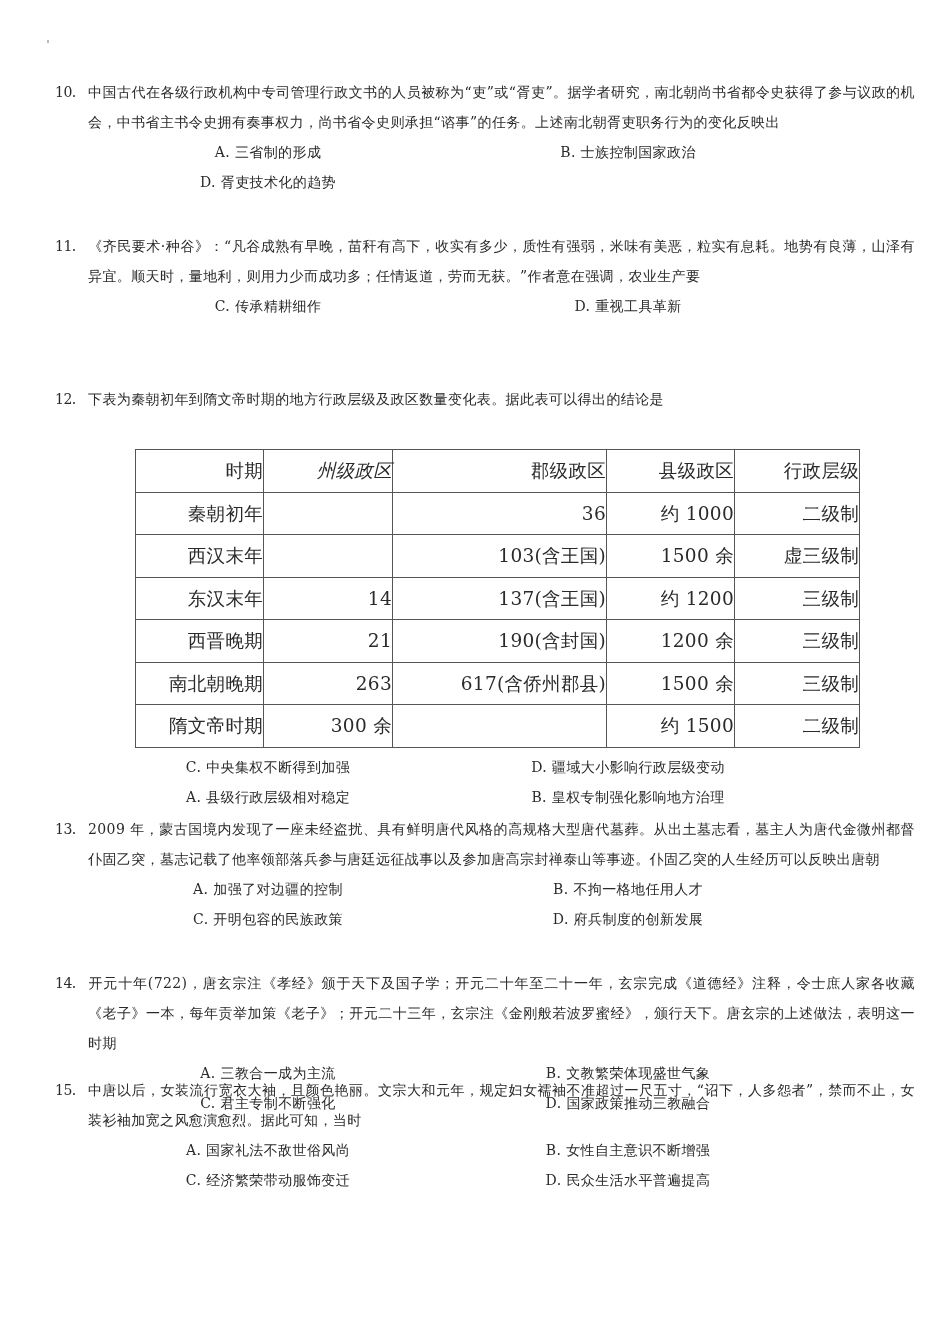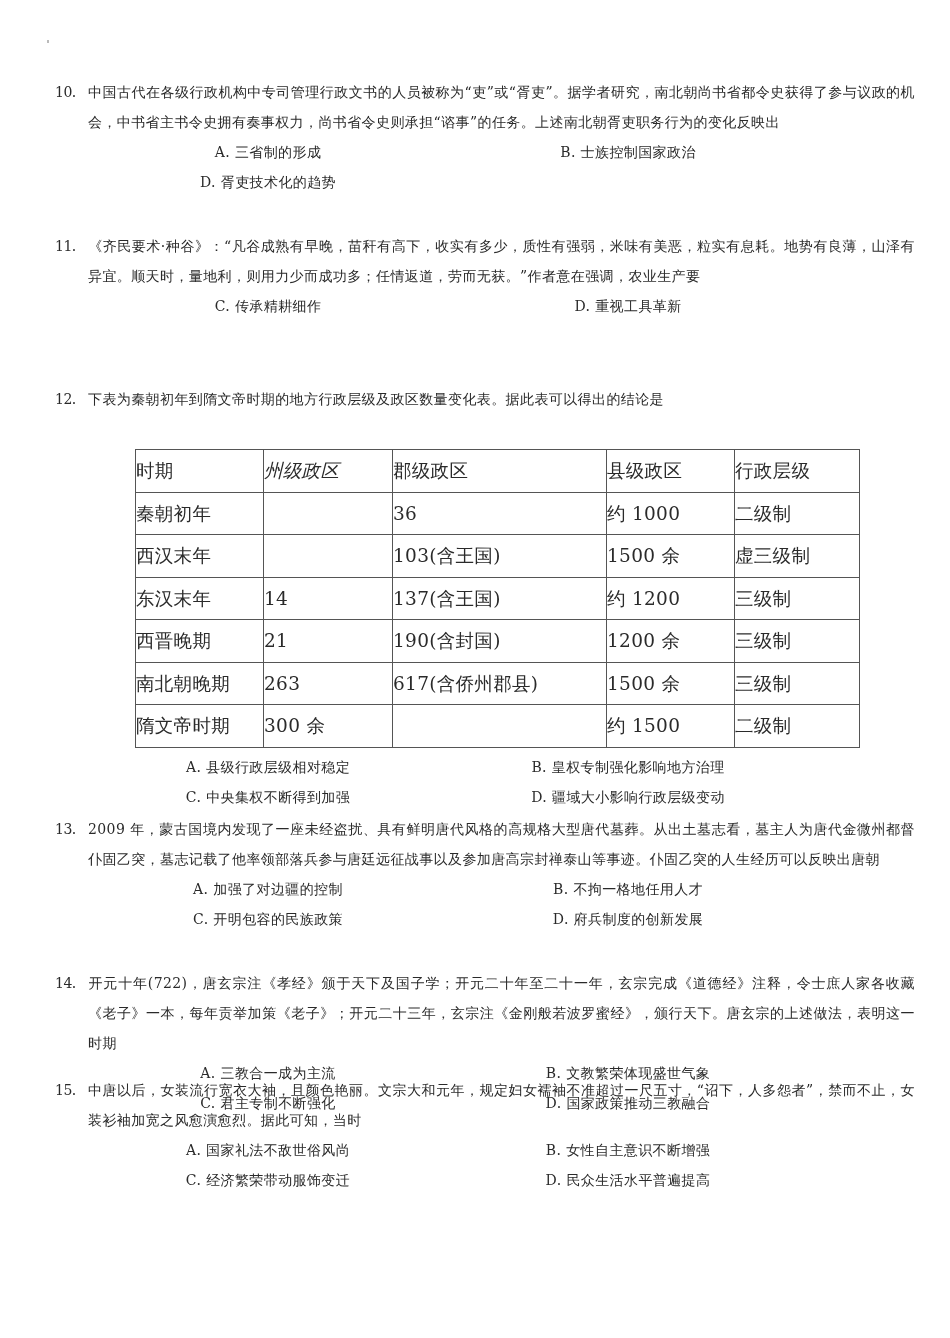--- a/index.html
+++ b/index.html
@@ -68,21 +68,21 @@
     }
     table.data-table {
       border-collapse: collapse;
       font-size: 18.5px;
       color: #2a2a2a;
     }
     table.data-table td, table.data-table th {
       border: 1.2px solid #555;
       height: 41.5px;
       padding: 0;
-      text-align: left;
+      text-align: right;
       font-weight: normal;
       letter-spacing: 0.3px;
     }
     .c0 { width: 127px; }
     .c1 { width: 128px; font-style: italic; }
     .c2 { width: 213px; margin-left: 15px; }
     .c3 { width: 127px; font-family: Liberation Serif, serif; }
     .c4 { width: 124px; }
   </style>
 </head>
@@ -172,27 +172,27 @@
           <td>约 1500</td>
           <td>二级制</td>
         </tr>
       </tbody>
     </table>
   </div>
 
   <div class="question" style="top:752px;">
     <div class="options">
       <div class="opt-row">
+        <span class="opt">C. 中央集权不断得到加强</span>
+        <span class="opt">D. 疆域大小影响行政层级变动</span>
+      </div>
+      <div class="opt-row">
         <span class="opt">A. 县级行政层级相对稳定</span>
         <span class="opt">B. 皇权专制强化影响地方治理</span>
       </div>
-      <div class="opt-row">
-        <span class="opt">C. 中央集权不断得到加强</span>
-        <span class="opt">D. 疆域大小影响行政层级变动</span>
-      </div>
     </div>
   </div>
 
   <div class="question" style="top:814px;">
     <div class="q-stem"><span class="q-num">13.</span><span>2009 年，蒙古国境内发现了一座未经盗扰、具有鲜明唐代风格的高规格大型唐代墓葬。从出土墓志看，墓主人为唐代金微州都督仆固乙突，墓志记载了他率领部落兵参与唐廷远征战事以及参加唐高宗封禅泰山等事迹。仆固乙突的人生经历可以反映出唐朝</span></div>
     <div class="options">
       <div class="opt-row">
         <span class="opt">A. 加强了对边疆的控制</span>
         <span class="opt">B. 不拘一格地任用人才</span>
       </div>

